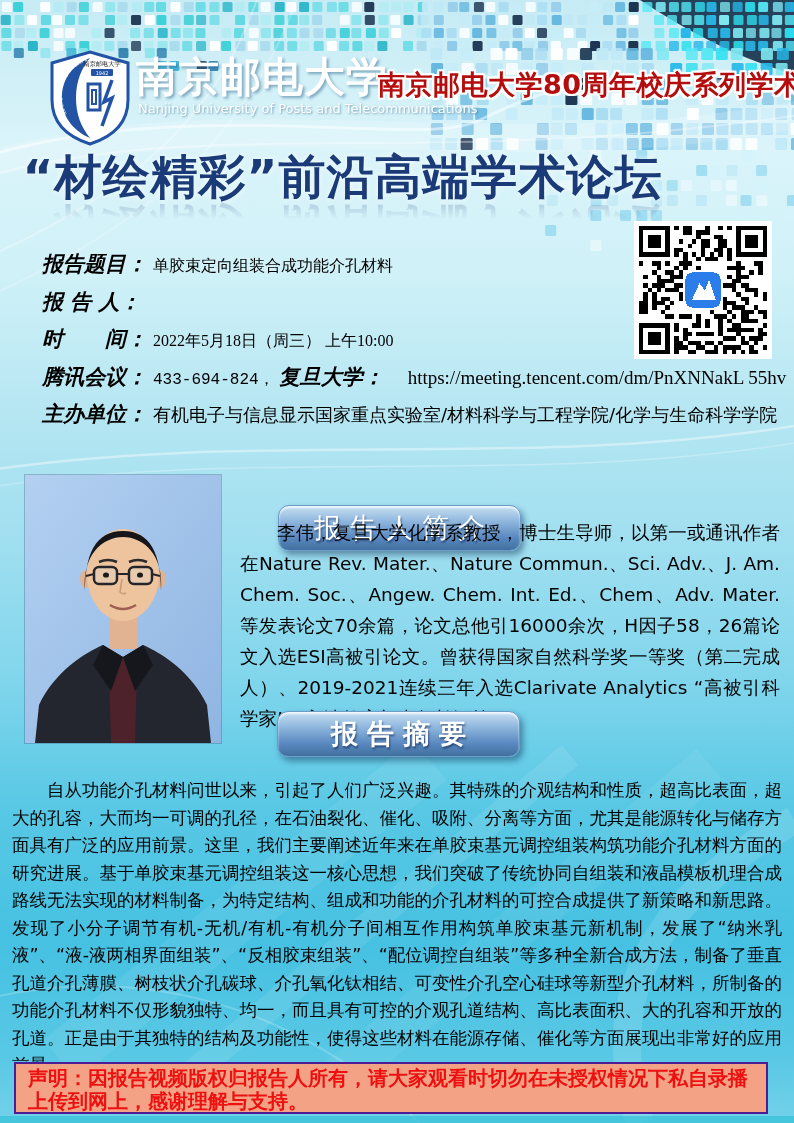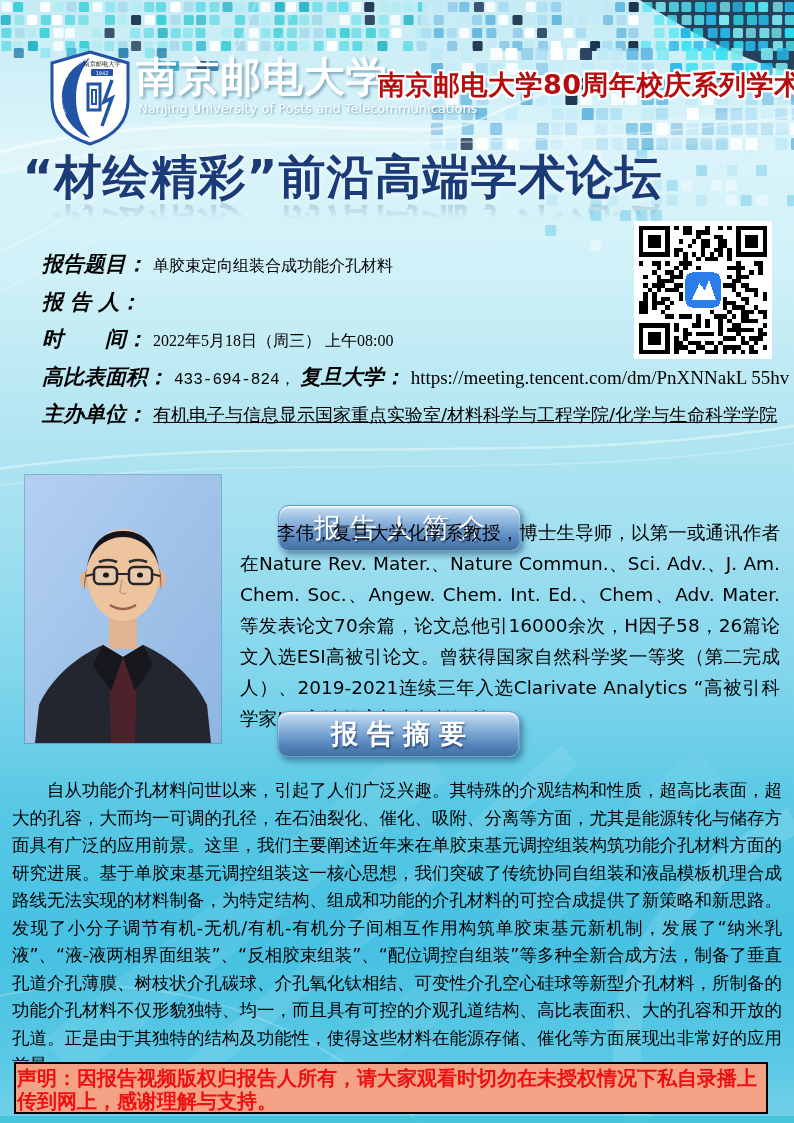--- a/index.html
+++ b/index.html
@@ -24,22 +24,22 @@
          text-shadow:0 0 6px rgba(255,255,255,.8);
          -webkit-box-reflect:below -14px linear-gradient(to bottom,rgba(0,0,0,0) 62%,rgba(255,255,255,.30));}
 
   
   .info{left:42px;top:250px;width:745px;}
   .info-row{display:flex;align-items:baseline;margin-bottom:10.5px;white-space:nowrap;height:27px;}
   .ilabel{font-weight:900;font-size:21px;flex:none;font-style:italic;}
   .ivalue{font-size:16px;margin-left:6px;}
   .serifv{font-family:"Liberation Serif","DejaVu Serif",serif;}
   .row4 .ivalue{margin-right:4px;font-family:Liberation Mono, monospace;}
-  .row4 .ivalue2{font-size:19px;margin-left:6px;font-family:"Liberation Serif","DejaVu Serif",serif;}
-  .row5 .ivalue{font-size:18px;text-decoration:underline;}
+  .row4 .ivalue2{font-size:19px;margin-left:24px;font-family:"Liberation Serif","DejaVu Serif",serif;}
+  .row5 .ivalue{font-size:18px;}
 
   
   .qr-box{left:634px;top:221px;width:138px;height:138px;background:#fff;padding:5px;box-sizing:border-box;}
   .qr-box svg{display:block;width:128px;height:128px;}
 
   
   .photo{left:25px;top:475px;width:196px;height:268px;box-shadow:0 0 0 1px rgba(60,90,130,.35);}
   .pill-btn{width:241px;height:44px;border-radius:11px;border:1px solid #6d9cc8;
             background:linear-gradient(180deg,#c9e0f3 0%,#93badf 32%,#5988c0 72%,#41709f 100%);
             box-shadow:3px 4px 6px rgba(8,40,80,.45),inset 0 2px 2px rgba(255,255,255,.75);
@@ -49,21 +49,21 @@
             text-shadow:1px 2px 2px rgba(10,30,70,.55);}
   .btn-bio{left:278px;top:461px;margin-top:44px;}
   .btn-abs{left:277px;top:711px;font-weight:bold;}
   .bio-text{left:240px;top:517px;width:540px;font-size:18.5px;line-height:31px;text-align:justify;
             text-indent:2em;}
   .abs-text{left:12px;top:777px;width:770px;font-size:17.5px;line-height:27.5px;text-align:justify;
             text-indent:2em;}
 
   
   .disclaimer{left:14px;top:1062px;width:754px;height:52px;box-sizing:border-box;
-              background:#f4a286;border:2px solid #000000;padding:3px 1px;
+              background:#f4a286;border:2px solid #4c1d95;padding:3px 12px;
               font-size:20px;line-height:23px;font-weight:900;color:#ec1010;}
 </style>
 </head>
 <body>
 
 <div id="poster">
 
   <svg id="bg-art" width="794" height="1123" viewBox="0 0 794 1123">
     <defs>
       <linearGradient id="bgGrad" x1="0" y1="0" x2="0" y2="1">
@@ -557,24 +557,24 @@
   <div class="layer info">
     <div class="info-row">
       <span class="ilabel">报告题目：</span>
       <span class="ivalue">单胶束定向组装合成功能介孔材料</span>
     </div>
     <div class="info-row">
       <span class="ilabel">报 告 人：</span>
     </div>
     <div class="info-row">
       <span class="ilabel">时　　间：</span>
-      <span class="ivalue serifv">2022年5月18日（周三） 上午08:00</span>
+      <span class="ivalue serifv">2022年5月18日（周三） 上午10:00</span>
     </div>
     <div class="info-row row4">
-      <span class="ilabel">高比表面积：</span>
+      <span class="ilabel">腾讯会议：</span>
       <span class="ivalue serifv">433-694-824，</span>
       <span class="ilabel">复旦大学：</span>
       <span class="ivalue2">https://meeting.tencent.com/dm/PnXNNakL 55hv</span>
     </div>
     <div class="info-row row5">
       <span class="ilabel">主办单位：</span>
       <span class="ivalue">有机电子与信息显示国家重点实验室/材料科学与工程学院/化学与生命科学学院</span>
     </div>
   </div>
 

